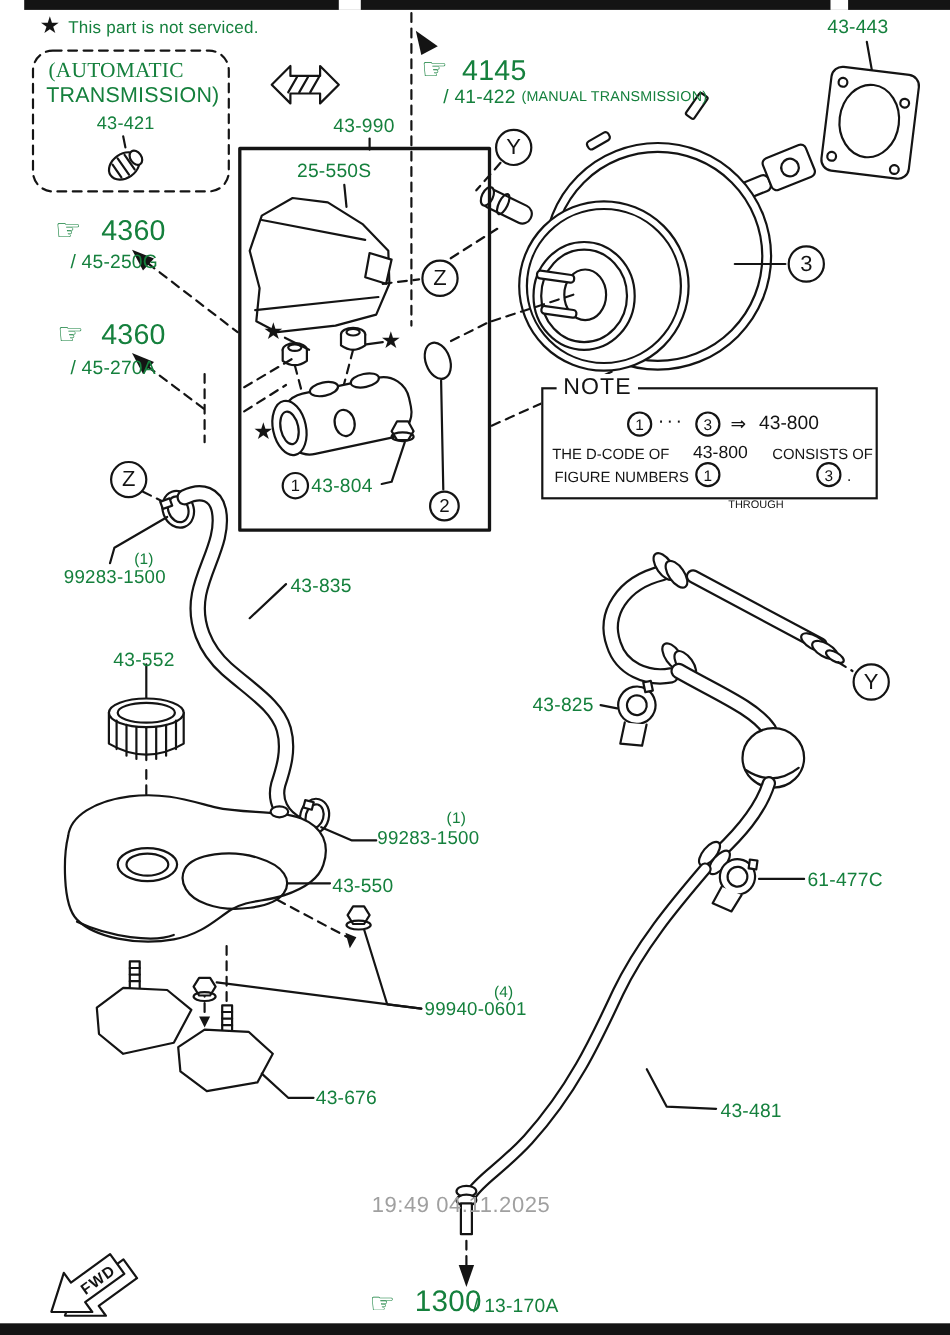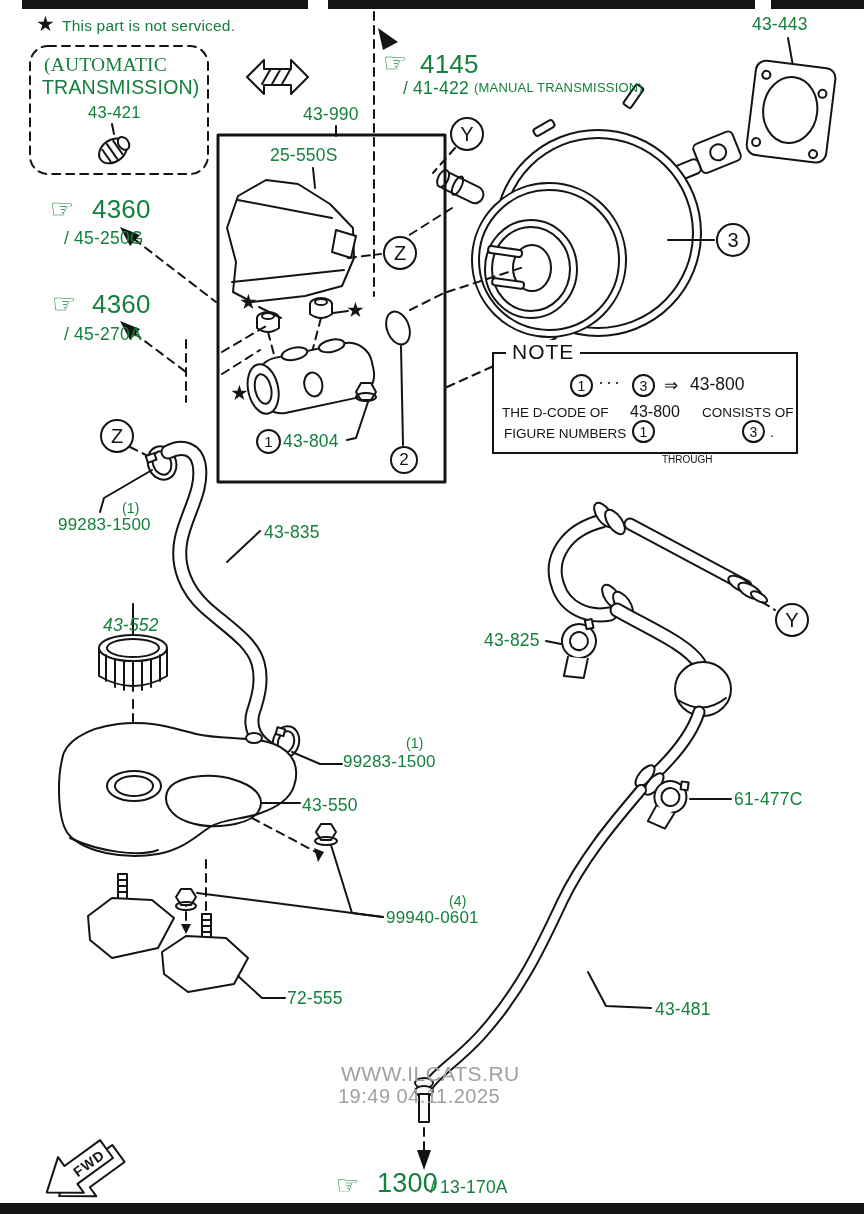--- a/index.html
+++ b/index.html
@@ -350,48 +350,47 @@
   <div class="cref" style="left:383px;top:236px;">Z</div>
   <div class="cref" style="left:100px;top:419px;">Z</div>
   <div class="cref" style="left:716px;top:223px;">3</div>
   <div class="cref c27" style="left:390px;top:446px;">2</div>
   <div class="cref c25" style="left:256px;top:429px;">1</div>
 
   <span class="lbl" style="left:283px;top:431px;">43-804</span>
   <span class="lbl sm" style="left:122px;top:500px;">(1)</span>
   <span class="lbl md" style="left:58px;top:515px;">99283-1500</span>
   <span class="lbl" style="left:264px;top:522px;">43-835</span>
-  <span class="lbl" style="left:103px;top:615px;font-style:italic;">43-552</span>
+  <span class="lbl" style="left:103px;top:589px;">43-552</span>
   <span class="lbl" style="left:484px;top:630px;">43-825</span>
   <span class="lbl sm" style="left:406px;top:735px;">(1)</span>
   <span class="lbl md" style="left:343px;top:752px;">99283-1500</span>
   <span class="lbl" style="left:302px;top:795px;">43-550</span>
   <span class="lbl" style="left:734px;top:789px;">61-477C</span>
   <span class="lbl sm" style="left:449px;top:893px;">(4)</span>
   <span class="lbl md" style="left:386px;top:908px;">99940-0601</span>
-  <span class="lbl" style="left:287px;top:988px;">72-555</span>
+  <span class="lbl" style="left:287px;top:988px;">43-676</span>
   <span class="lbl" style="left:655px;top:999px;">43-481</span>
 
   <div class="notebox">
     <span class="title">NOTE</span>
     <div class="ncirc" style="left:76px;top:20px;">1</div>
     <span class="nb" style="left:104px;top:18px;font-size:18px;letter-spacing:2px;">···</span>
     <div class="ncirc" style="left:138px;top:20px;">3</div>
     <span class="nb" style="left:170px;top:21px;font-size:17px;">⇒</span>
     <span class="nb" style="left:196px;top:20px;font-size:17.5px;">43-800</span>
     <span class="nb" style="left:8px;top:51px;font-size:13.5px;">THE D-CODE OF</span>
     <span class="nb" style="left:136px;top:49px;font-size:16px;">43-800</span>
     <span class="nb" style="left:208px;top:51px;font-size:13.5px;">CONSISTS OF</span>
     <span class="nb" style="left:10px;top:72px;font-size:13.5px;">FIGURE NUMBERS</span>
     <div class="ncirc" style="left:138px;top:66px;">1</div>
     <span class="nb" style="left:168px;top:72px;font-size:10px;margin-top:28px;">THROUGH</span>
     <div class="ncirc" style="left:248px;top:66px;">3</div>
     <span class="nb" style="left:276px;top:70px;font-size:14px;">.</span>
   </div>
 
-  <span class="wm" style="left:341px;top:1062px;font-size:21px;">WWW.ILCATS.RU</span>
   <span class="wm" style="left:338px;top:1085px;font-size:20px;">19:49 04.11.2025</span>
 
   <span class="lbl hand" style="left:336px;top:1172px;font-size:26px;">☞</span>
   <span class="lbl" style="left:377px;top:1168px;font-size:27px;">1300</span>
   <span class="lbl" style="left:430px;top:1177px;">/ 13-170A</span>
 
 </div>
 
 </body></html>

